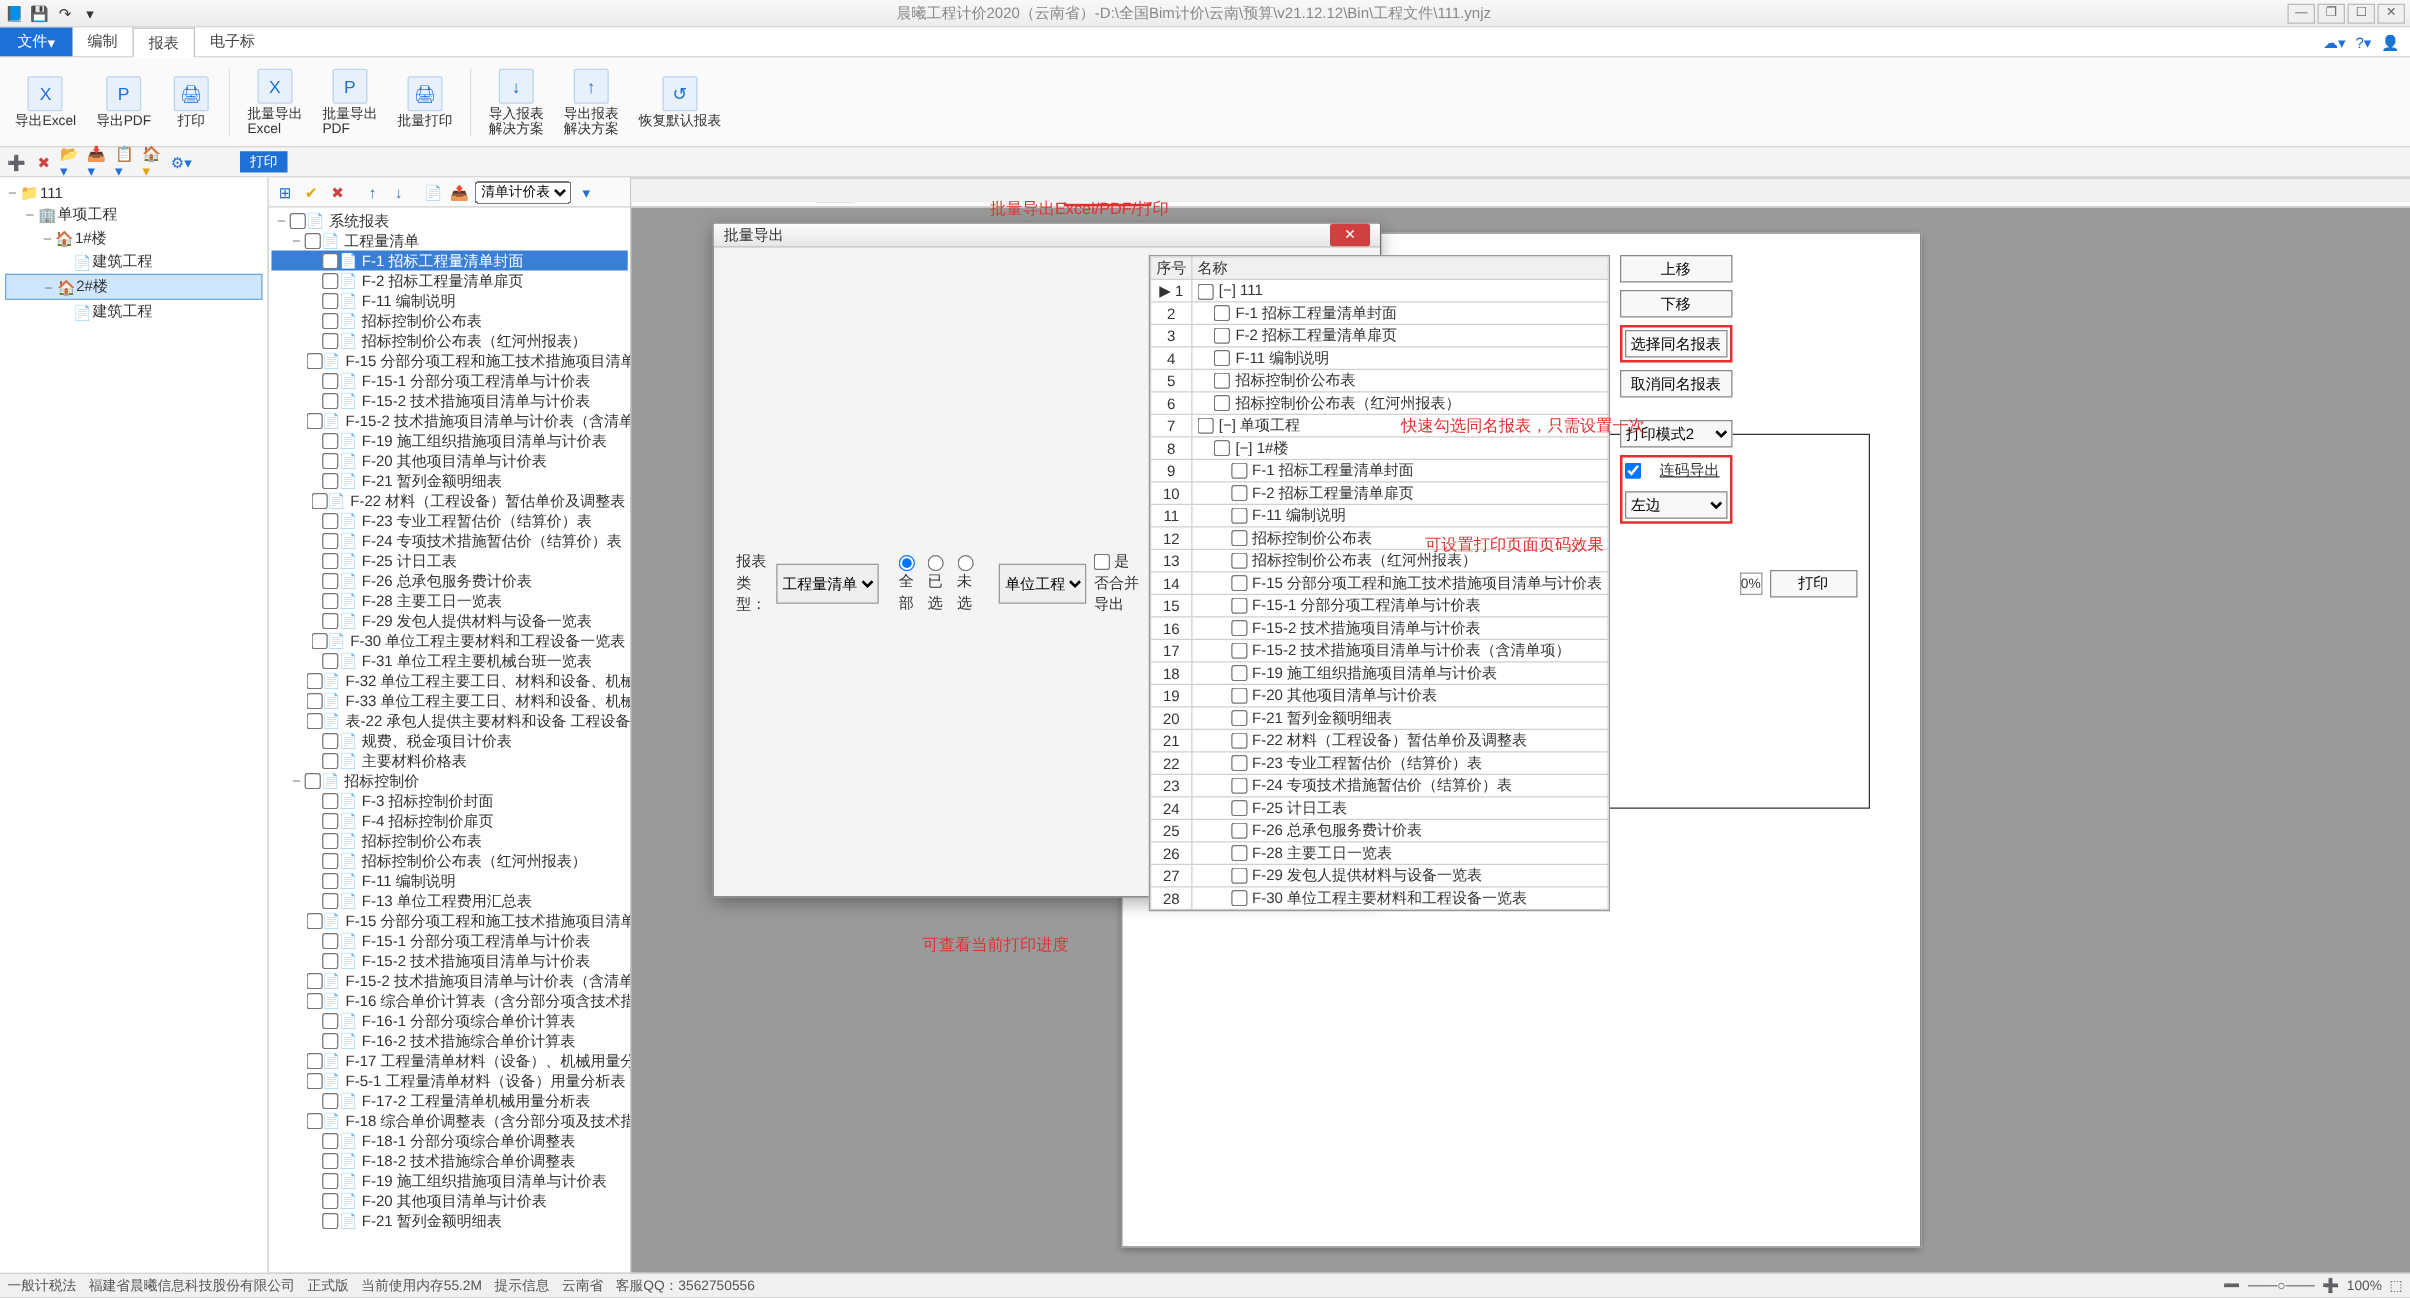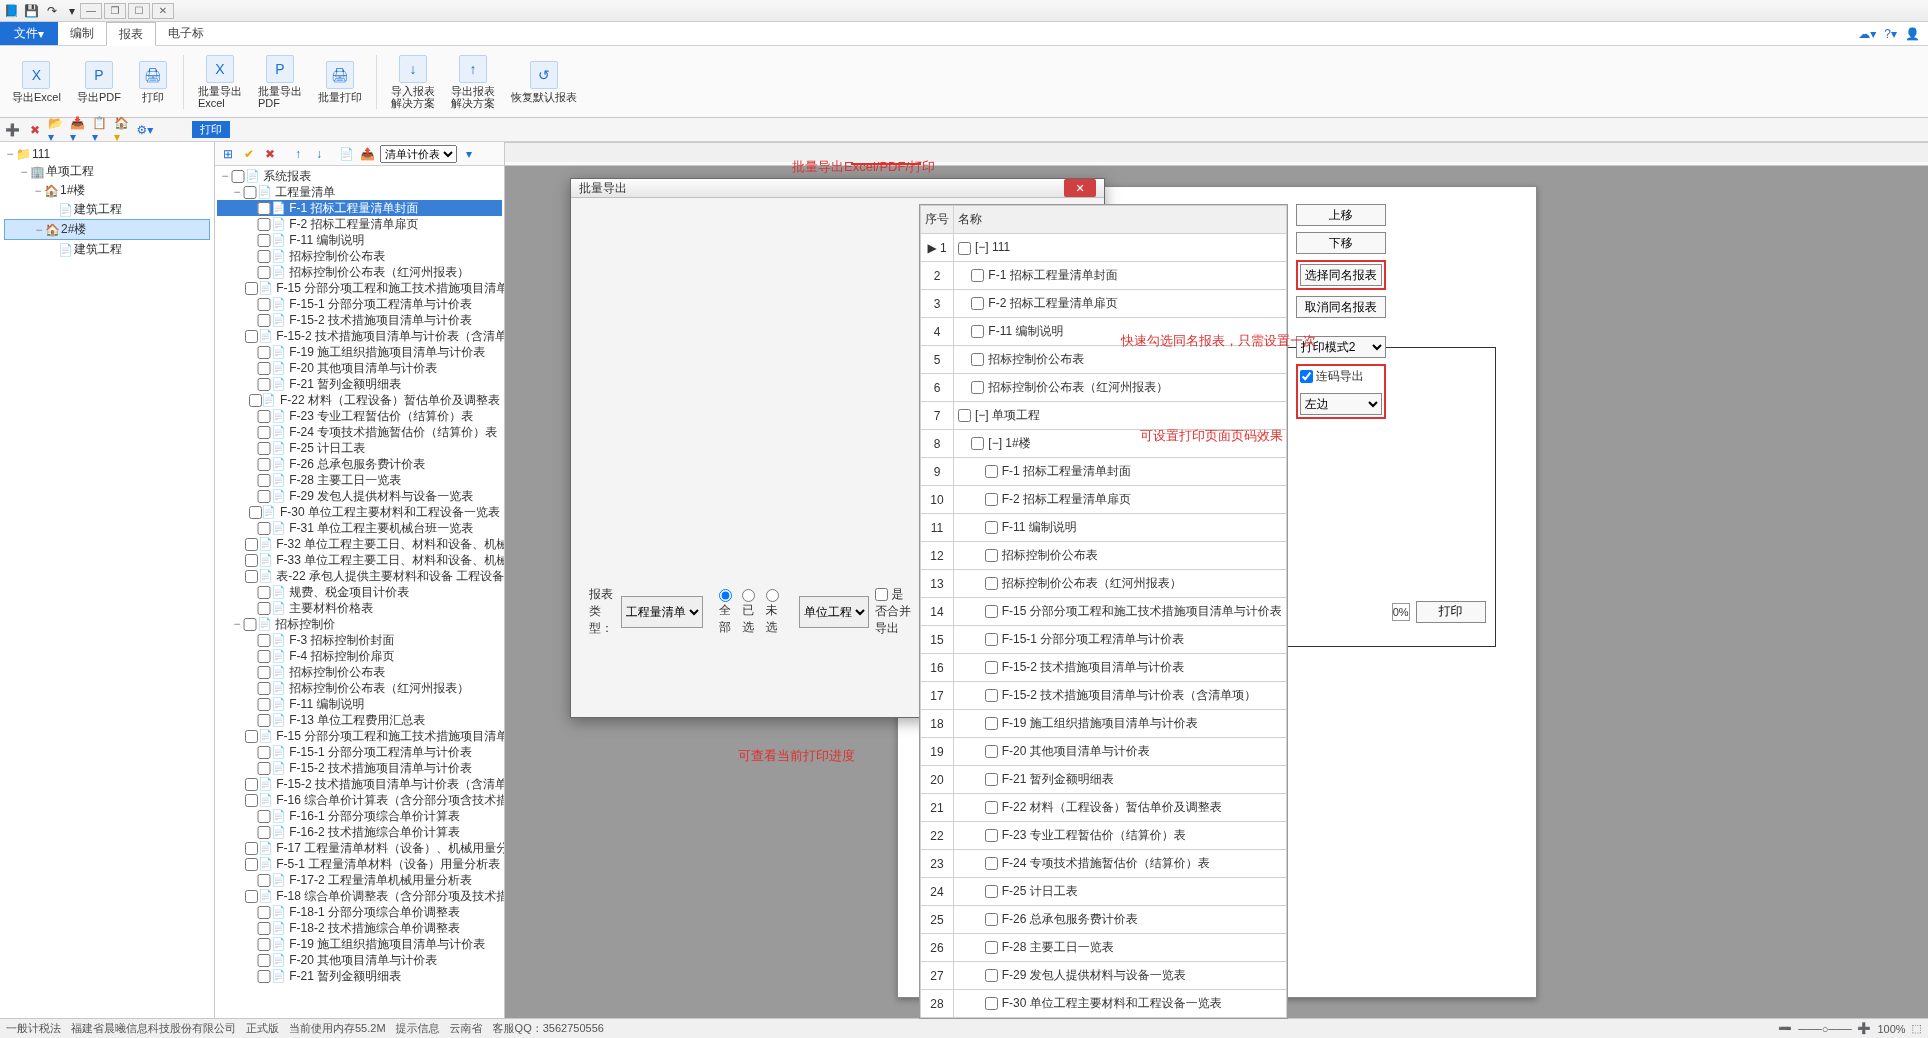--- a/index.html
+++ b/index.html
@@ -54,45 +54,46 @@
 .annotation { position: absolute; color: #e03030; font-size: 13px; font-weight: 500; pointer-events: none; }
 .dialog { position: absolute; left: 570px; top: 178px; width: 535px; height: 540px; background: #f4f4f4; border: 1px solid #6a6a6a; box-shadow: 0 4px 14px rgba(0,0,0,.35); display: flex; flex-direction: column; }
 .dialog-title { height: 26px; background: linear-gradient(#fdfdfd,#e6e6e6); border-bottom: 1px solid #bfbfbf; display: flex; align-items: center; padding: 0 8px; font-size: 12px; }
 .dialog-title .close { margin-left: auto; width: 32px; height: 18px; background: #d04040; color: #fff; text-align: center; line-height: 18px; border-radius: 2px; font-size: 11px; }
 .dialog-body { flex: 1; padding: 6px 18px; display: flex; flex-direction: row; gap: 6px; }
 .dialog-row { display: flex; align-items: center; gap: 6px; font-size: 12px; }
 .dialog-row select, .dialog-row input[type=text] { height: 32px; font-size: 12px; border: 1px solid #999; }
 .dialog-main { flex: 1; display: flex; gap: 8px; min-height: 0; }
 .dialog-grid-wrap { flex: 1; border: 1px solid #999; background: #fff; overflow: auto; }
 .dialog-grid { width: 100%; border-collapse: collapse; font-size: 12px; }
-.dialog-grid th, .dialog-grid td { border: 1px solid #d0d0d0; padding: 0 4px; height: 28px; text-align: left; white-space: nowrap; }
+.dialog-grid th, .dialog-grid td { border: 1px solid #d0d0d0; padding: 0 4px; height: 18px; text-align: left; white-space: nowrap; }
 .dialog-grid th { background: #f0f0f0; font-weight: normal; }
 .dialog-grid td.num { text-align: center; width: 34px; }
 .dialog-grid td .chk { margin-right: 4px; }
 .dialog-side { width: 90px; display: flex; flex-direction: column; gap: 6px; }
 .dialog-side button, .dialog-side select { width: 100%; height: 22px; font-size: 12px; border: 1px solid #888; background: #f8f8f8; }
 .dialog-side .red-wrap { border: 2px solid #e03030; padding: 2px; }
-.dialog-side label { font-size: 12px; display: flex; align-items: center; gap: 3px; }
+.dialog-side label { font-size: 12px; display: flex; align-items: center; gap: 15px; text-decoration: underline; }
 .progress-wrap { display: flex; align-items: center; gap: 6px; }
 .progress-bar { flex: 1; height: 18px; border: 1px solid #999; background: #fff; position: relative; text-align: center; font-size: 11px; line-height: 16px; }
 .btn-print { width: 70px; height: 22px; border: 1px solid #888; background: #f8f8f8; font-size: 12px; }
 .status-bar { height: 20px; background: #f0f0f0; border-top: 1px solid #c8c8c8; display: flex; align-items: center; padding: 0 6px; gap: 10px; font-size: 11px; color: #555; }
 .status-bar .right { margin-left: auto; display: flex; align-items: center; gap: 6px; }
 input[type=checkbox], input[type=radio] { vertical-align: middle; }
 </style>
 </head>
 <body>
 
 <div class="title-bar">
   <div class="qat">
     <span>📘</span>
     <span>💾</span>
     <span>↷</span>
     <span>▾</span>
   </div>
+  <div class="title">晨曦工程计价2020（云南省）-D:\全国Bim计价\云南\预算\v21.12.12\Bin\工程文件\111.ynjz</div>
   <div class="win-btns">
     <span>—</span>
     <span>❐</span>
     <span>☐</span>
     <span>✕</span>
   </div>
 </div>
 
 <div class="menu-bar">
   <div class="file-btn"><span>文件</span> ▾</div>

